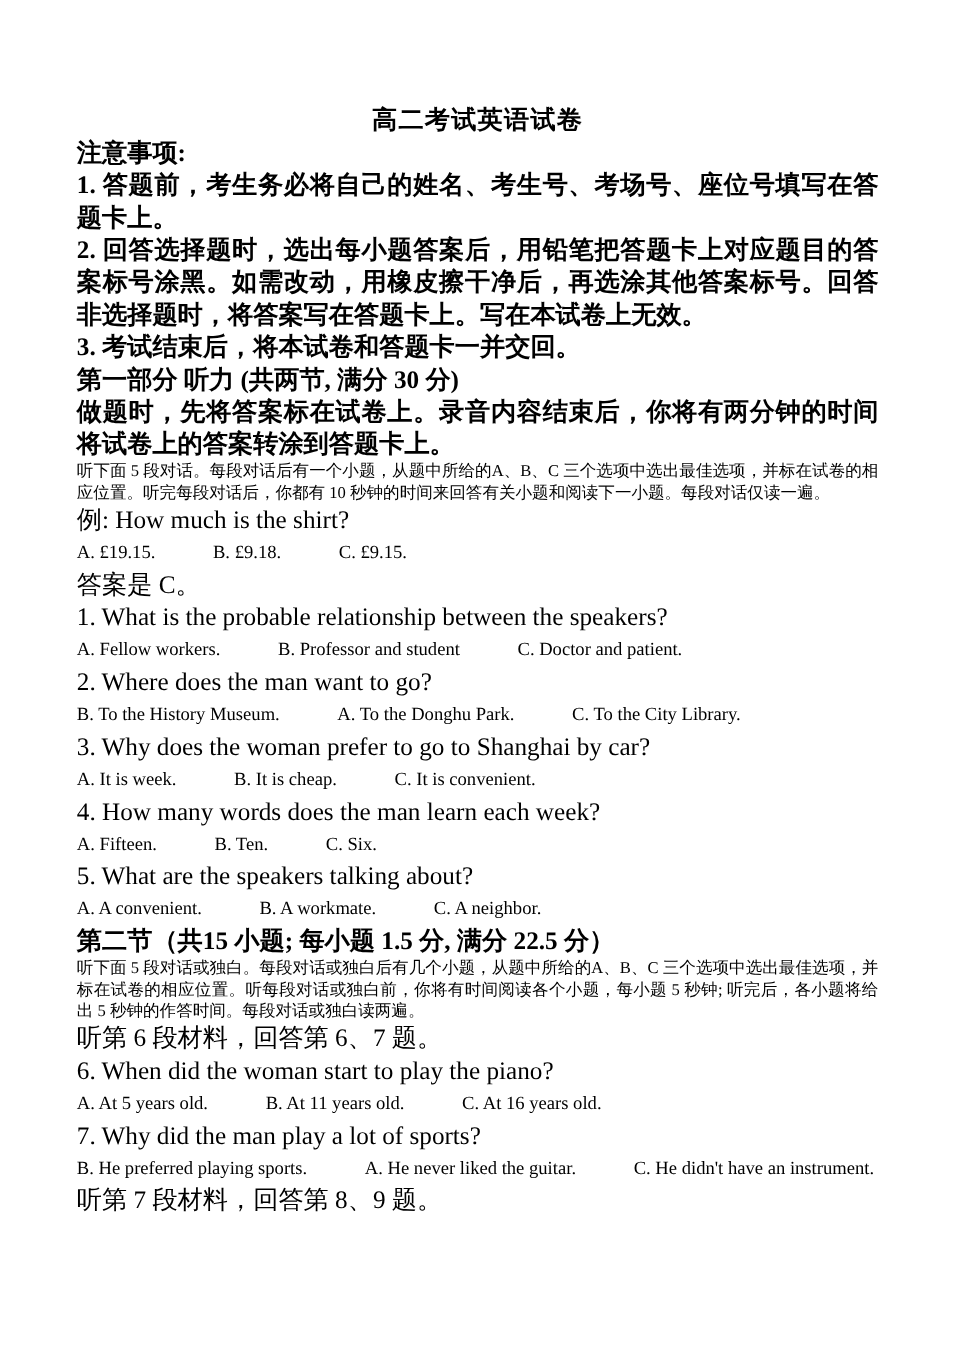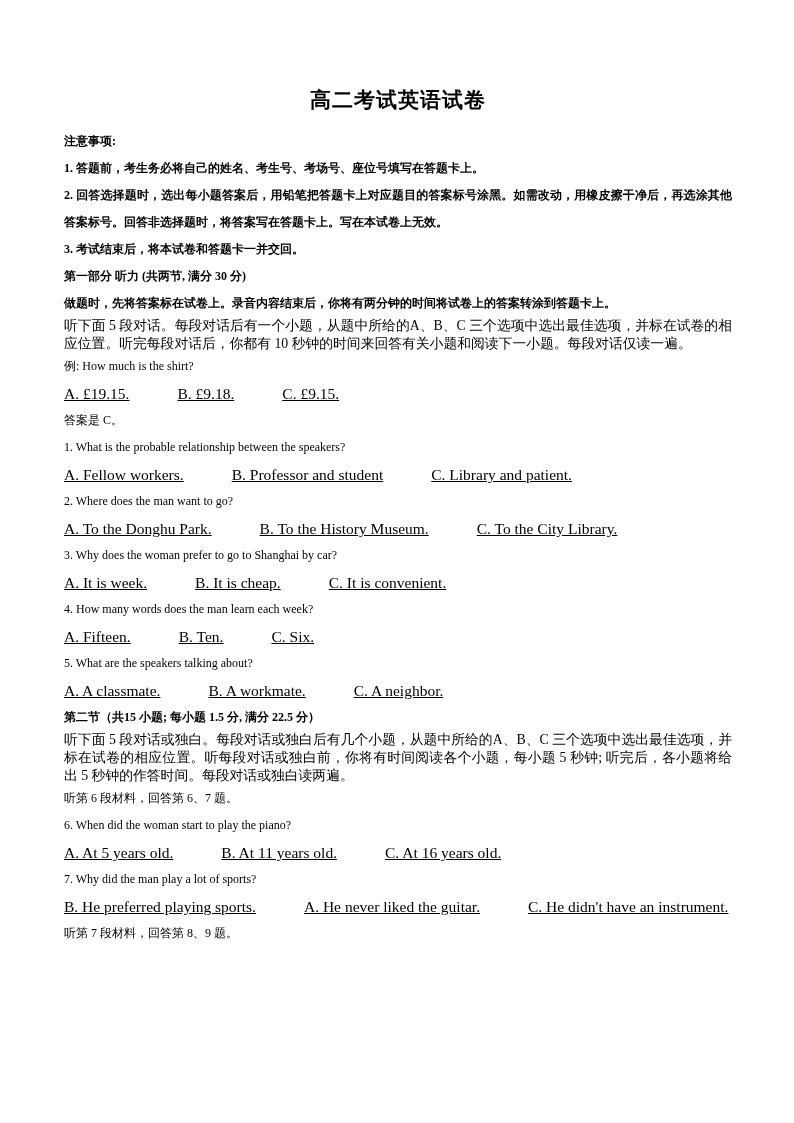--- a/index.html
+++ b/index.html
@@ -12,39 +12,37 @@
   .page {
     width: 794px;
     min-height: 1123px;
     background: #ffffff;
     padding: 86px 62px 60px 64px;
   }
   h1.title {
     font-size: 21px;
     font-weight: bold;
     text-align: center;
-    margin-bottom: 14px;
     letter-spacing: 1px;
   }
   p.line {
-    font-size: 12px;
+    font-size: 21px;
     line-height: 27px;
     text-align: justify;
   }
   p.line.b { font-weight: bold; }
   p.line.sm {
     font-size: 13.8px;
     line-height: 18px;
   }
   .options-row {
     display: flex;
     flex-wrap: nowrap;
     font-size: 15.5px;
     line-height: 27px;
-    text-decoration: underline;
   }
   .options-row .option {
     white-space: nowrap;
     margin-right: 48px;
   }
   .options-row .option:last-child { margin-right: 0; }
 </style>
 </head>
 <body>
 
@@ -61,43 +59,43 @@
     <div class="options-row">
       <span class="option">A. £19.15.</span>
       <span class="option">B. £9.18.</span>
       <span class="option">C. £9.15.</span>
     </div>
     <p class="line">答案是 C。</p>
     <p class="line">1. What is the probable relationship between the speakers?</p>
     <div class="options-row">
       <span class="option">A. Fellow workers.</span>
       <span class="option">B. Professor and student</span>
-      <span class="option">C. Library and patient.</span>
+      <span class="option">C. Doctor and patient.</span>
     </div>
     <p class="line">2. Where does the man want to go?</p>
     <div class="options-row">
+      <span class="option">B. To the History Museum.</span>
       <span class="option">A. To the Donghu Park.</span>
-      <span class="option">B. To the History Museum.</span>
       <span class="option">C. To the City Library.</span>
     </div>
     <p class="line">3. Why does the woman prefer to go to Shanghai by car?</p>
     <div class="options-row">
       <span class="option">A. It is week.</span>
       <span class="option">B. It is cheap.</span>
       <span class="option">C. It is convenient.</span>
     </div>
     <p class="line">4. How many words does the man learn each week?</p>
     <div class="options-row">
       <span class="option">A. Fifteen.</span>
       <span class="option">B. Ten.</span>
       <span class="option">C. Six.</span>
     </div>
     <p class="line">5. What are the speakers talking about?</p>
     <div class="options-row">
-      <span class="option">A. A classmate.</span>
+      <span class="option">A. A convenient.</span>
       <span class="option">B. A workmate.</span>
       <span class="option">C. A neighbor.</span>
     </div>
     <p class="line b">第二节（共15 小题; 每小题 1.5 分, 满分 22.5 分）</p>
     <p class="line sm">听下面 5 段对话或独白。每段对话或独白后有几个小题，从题中所给的A、B、C 三个选项中选出最佳选项，并标在试卷的相应位置。听每段对话或独白前，你将有时间阅读各个小题，每小题 5 秒钟; 听完后，各小题将给出 5 秒钟的作答时间。每段对话或独白读两遍。</p>
     <p class="line">听第 6 段材料，回答第 6、7 题。</p>
     <p class="line">6. When did the woman start to play the piano?</p>
     <div class="options-row">
       <span class="option">A. At 5 years old.</span>
       <span class="option">B. At 11 years old.</span>

